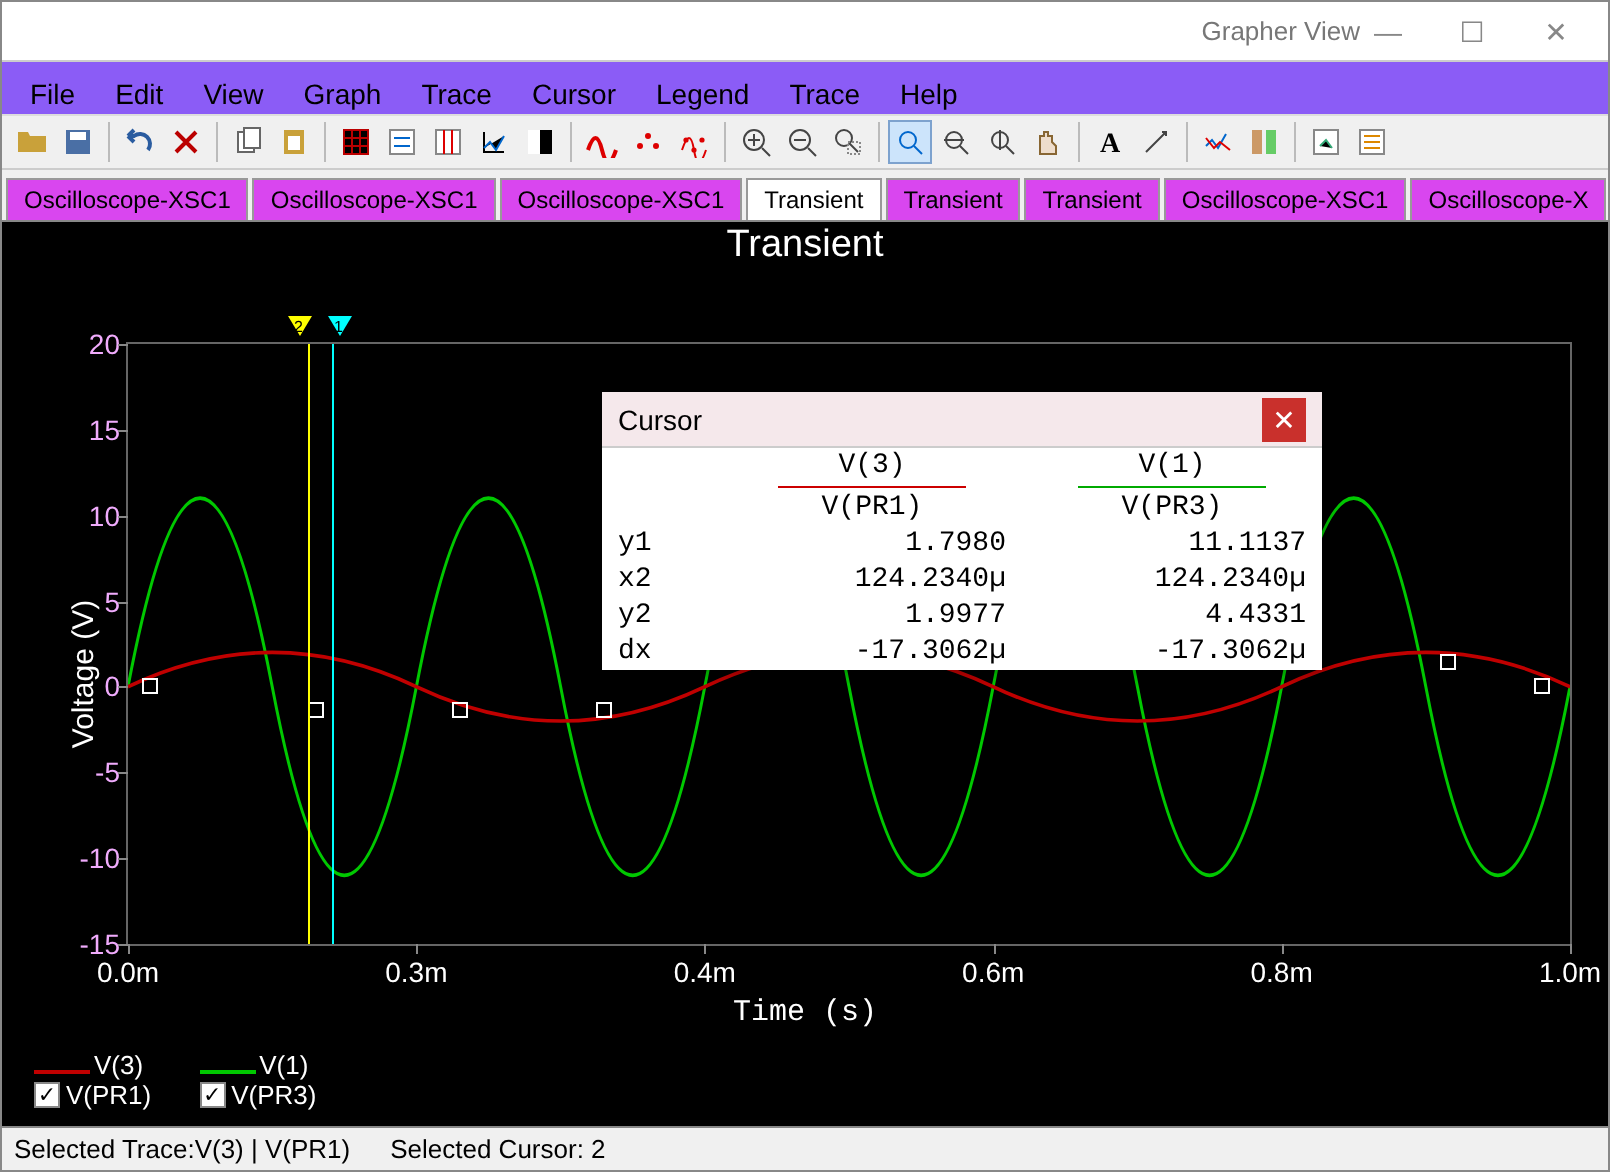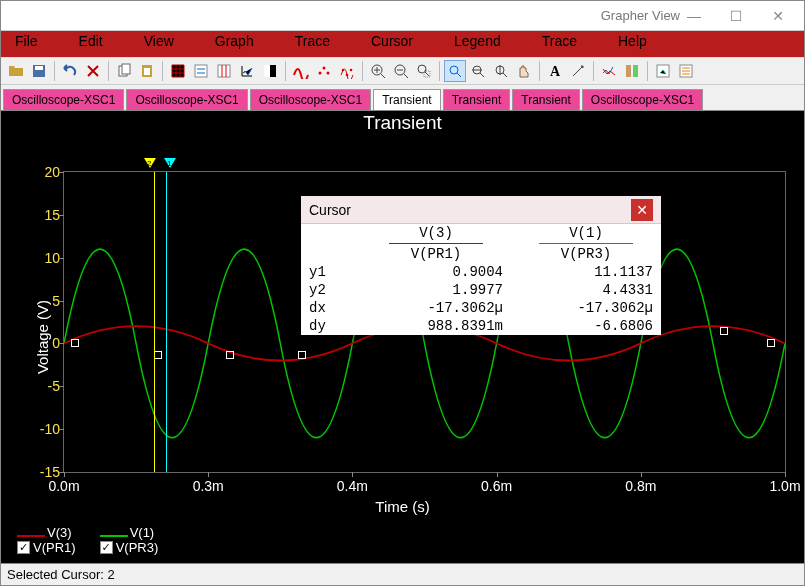--- a/index.html
+++ b/index.html
@@ -3,39 +3,39 @@
 <meta charset="utf-8">
 <style>
   * { box-sizing: border-box; margin: 0; padding: 0; }
   body { font-family: "Segoe UI", Arial, sans-serif; font-size: 13px; background: #f0f0f0; width: 805px; height: 586px; overflow: hidden; display: flex; flex-direction: column; border: 1px solid #888; }
   
   .titlebar { height: 30px; background: #fff; display: flex; align-items: center; padding: 0 6px; border-bottom: 1px solid #ccc; color: #777; }
   .titlebar .title { flex: 1; font-size: 13px; text-align: right; }
   .titlebar .winbtns { display: flex; gap: 14px; padding-right: 6px; }
   .titlebar .winbtns span { width: 28px; text-align: center; color: #888; font-size: 14px; }
   
-  .menubar { height: 26px; background: #b91c1c; display: flex; align-items: flex-start; padding: 0 4px; font-size: 14px; gap: 21px; }
+  .menubar { height: 26px; background: #8b5cf6; display: flex; align-items: flex-end; padding: 0 4px; font-size: 14px; }
   .menubar .mitem { padding: 2px 10px; cursor: default; }
   
   .toolbar { height: 28px; background: #f0f0f0; display: flex; align-items: center; padding: 1px 4px; border-top: 1px solid #ddd; border-bottom: 1px solid #ccc; gap: 1px; flex-wrap: nowrap; overflow: hidden; }
   .tbtn { width: 22px; height: 22px; display: flex; align-items: center; justify-content: center; border: 1px solid transparent; cursor: default; }
   .tbtn svg { width: 16px; height: 16px; }
   .tbtn.active { border: 1px solid #7da2ce; background: #cce4fb; }
   .tsep { width: 1px; height: 20px; background: #bbb; margin: 0 3px; }
   
   .tabstrip { height: 26px; background: #f0f0f0; display: flex; align-items: flex-end; border-bottom: 1px solid #888; padding-left: 2px; overflow: hidden; }
-  .tab { padding: 3px 8px; background: #ec4899; border: 1px solid #999; border-bottom: none; margin-right: 2px; font-size: 12px; cursor: default; white-space: nowrap; }
+  .tab { padding: 3px 8px; background: #d946ef; border: 1px solid #999; border-bottom: none; margin-right: 2px; font-size: 12px; cursor: default; white-space: nowrap; }
   .tab.active { background: #fff; border-bottom: 1px solid #fff; position: relative; top: 1px; }
   
   .chartwrap { flex: 1; background: #000; position: relative; overflow: hidden; }
   .chart-title { text-align: center; color: #fff; font-size: 19px; font-weight: 500; padding-top: 2px; line-height: 1.1; }
   .plot { position: absolute; left: 62px; right: 18px; top: 60px; bottom: 90px; border: 1px solid #666; }
   .ylabel { position: absolute; left: 4px; top: 50%; transform: translateY(-50%) rotate(-90deg); color: #fff; font-size: 15px; white-space: nowrap; }
-  .xlabel { position: absolute; left: 50%; transform: translateX(-50%); bottom: 48px; color: #fff; font-size: 15px; }
-  .ytick { position: absolute; right: 100%; margin-right: 4px; color: #fde047; font-size: 14px; transform: translateY(-50%); text-align: right; width: 28px; }
+  .xlabel { position: absolute; left: 50%; transform: translateX(-50%); bottom: 48px; color: #fff; font-size: 15px; font-family: Liberation Mono, monospace; }
+  .ytick { position: absolute; right: 100%; margin-right: 4px; color: #f0abfc; font-size: 14px; transform: translateY(-50%); text-align: right; width: 28px; }
   .xtick { position: absolute; top: 100%; margin-top: 6px; color: #fff; font-size: 14px; transform: translateX(-50%); }
   .tickmark-y { position: absolute; left: -5px; width: 5px; height: 1px; background: #888; }
   .tickmark-x { position: absolute; bottom: -5px; width: 1px; height: 5px; background: #888; }
   
   .legend { position: absolute; left: 16px; bottom: 8px; display: flex; gap: 24px; }
   .legrow { display: flex; flex-direction: column; color: #fff; font-size: 13px; }
   .legswatch { width: 28px; height: 2px; display: inline-block; margin-right: 2px; }
   .legcheck { display: flex; align-items: center; }
   .legcheck .cb { width: 13px; height: 13px; background: #fff; border: 1px solid #888; display: inline-flex; align-items: center; justify-content: center; margin-right: 3px; font-size: 11px; color: #000; }
   
@@ -253,20 +253,21 @@
 </div>
 
 <div class="tabstrip">
   <div class="tab">Oscilloscope-XSC1</div>
   <div class="tab">Oscilloscope-XSC1</div>
   <div class="tab">Oscilloscope-XSC1</div>
   <div class="tab active">Transient</div>
   <div class="tab">Transient</div>
   <div class="tab">Transient</div>
   <div class="tab">Oscilloscope-XSC1</div>
+  <div class="tab">Oscilloscope-X</div>
 
 </div>
 
 <div class="chartwrap">
   <div class="chart-title">
     <div>Transient</div>
   </div>
   <div class="ylabel">Voltage (V)</div>
   <div class="xlabel">Time (s)</div>
 
@@ -342,37 +343,37 @@
         <td class="colh"><span class="underline-red">V(3)</span></td>
         <td class="colh"><span class="underline-grn">V(1)</span></td>
       </tr>
       <tr>
             <td></td>
         <td class="colh">V(PR1)</td>
         <td class="colh">V(PR3)</td>
       </tr>
       <tr>
             <td>y1</td>
-            <td>0.9004</td>
+            <td>1.7980</td>
             <td>11.1137</td>
+          </tr>
+      <tr>
+            <td>x2</td>
+            <td>124.2340µ</td>
+            <td>124.2340µ</td>
           </tr>
       <tr>
             <td>y2</td>
             <td>1.9977</td>
             <td>4.4331</td>
           </tr>
       <tr>
             <td>dx</td>
             <td>-17.3062µ</td>
             <td>-17.3062µ</td>
-          </tr>
-      <tr>
-            <td>dy</td>
-            <td>988.8391m</td>
-            <td>-6.6806</td>
           </tr>
     </tbody>
       </table>
   </div>
 
   <div class="legend">
     <div class="legrow">
       <span><span class="legswatch" style="background:#c00000"></span><span>V(3)</span></span>
       <span class="legcheck">
           <span class="cb">✓</span>
@@ -383,14 +384,15 @@
       <span><span class="legswatch" style="background:#00c800"></span><span>V(1)</span></span>
       <span class="legcheck">
           <span class="cb">✓</span>
           <span>V(PR3)</span>
         </span>
     </div>
   </div>
 </div>
 
 <div class="statusbar">
+  <span>Selected Trace:V(3) | V(PR1)</span>
   <span>Selected Cursor: 2</span>
 </div>
 
 </body></html>

